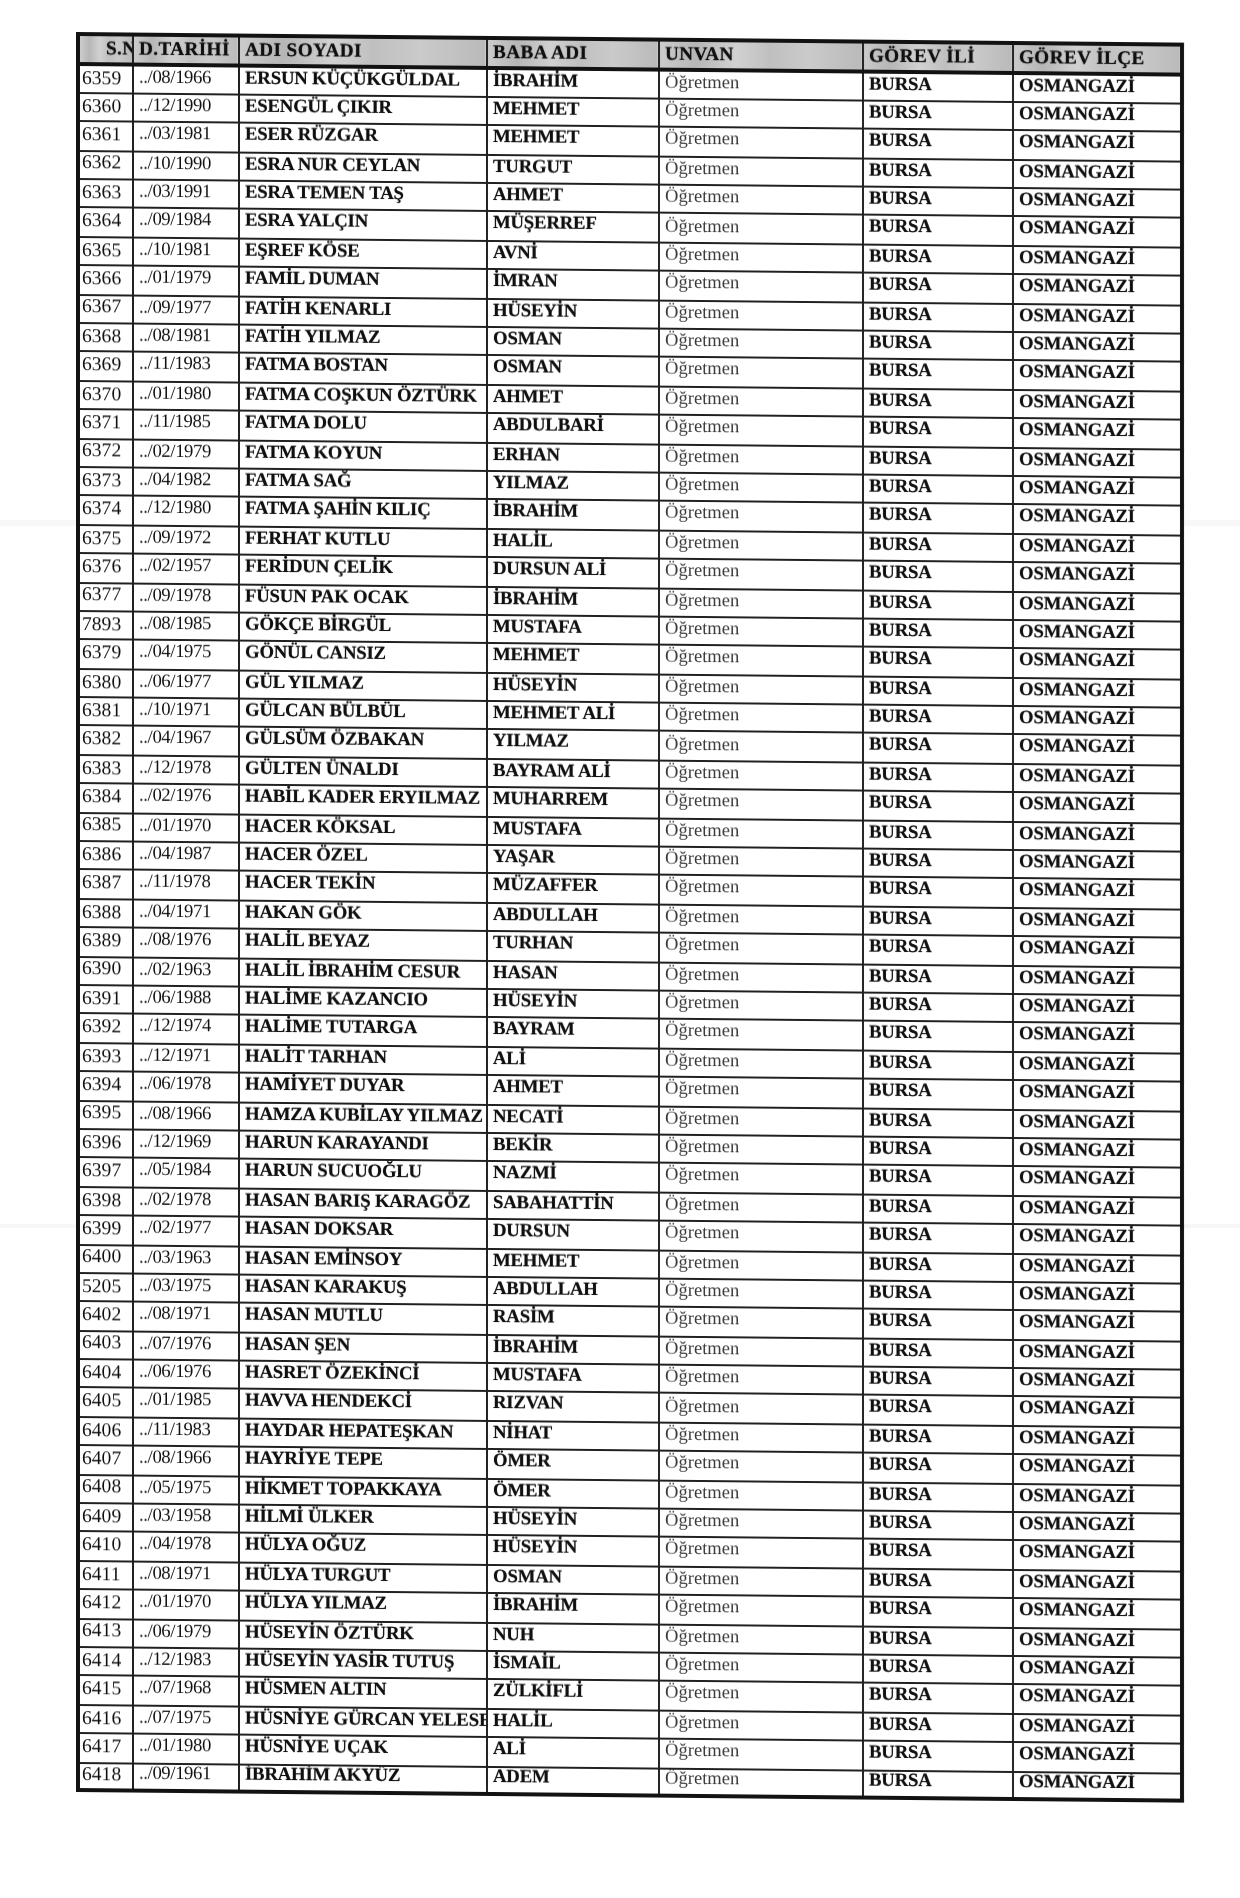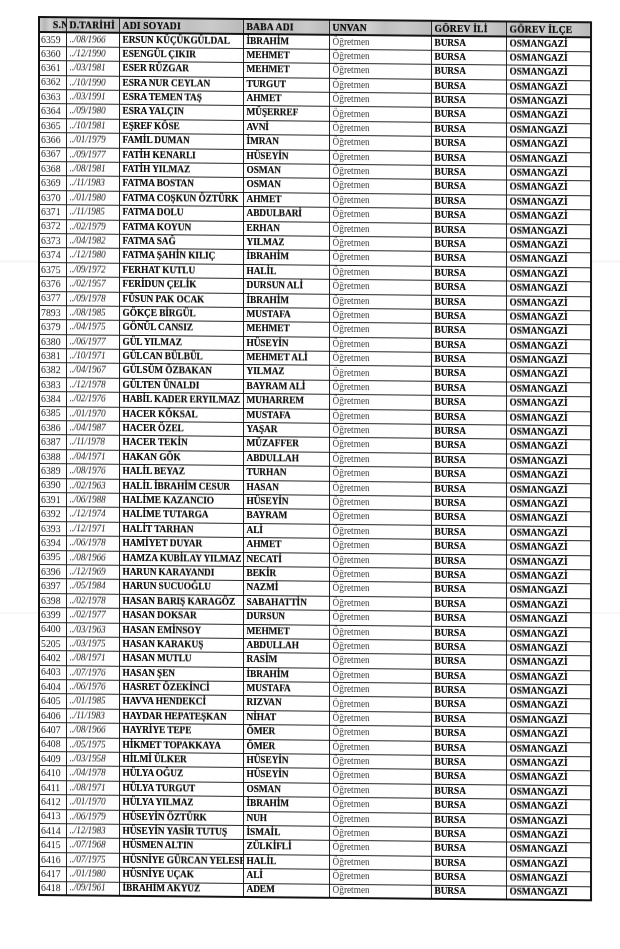--- a/index.html
+++ b/index.html
@@ -38,21 +38,21 @@
     text-align: left;
     padding: 0 3px;
     letter-spacing: 0.2px;
     background: linear-gradient(90deg, #c9c9c9 0%, #b4b4b4 18%, #cecece 38%, #bdbdbd 55%, #c7c7c7 74%, #b8b8b8 100%);
     border-bottom: 2px solid #161616;
     text-shadow: 0 0 0.5px rgba(0,0,0,0.65);
   }
   th.c0 { text-align: center; padding: 0 13px; }
   td { padding: 0 3px; line-height: 1; }
   td.c0 { text-align: left; font-size: 9.8px; font-weight: normal; padding: 0 1px; }
-  td.c1 { font-size: 9.4px; letter-spacing: -0.2px; font-style: italic; }
+  td.c1 { font-size: 9.4px; letter-spacing: -0.2px; }
   td.c2, td.c3, td.c5, td.c6 {
     font-size: 9.4px;
     font-weight: bold;
     text-shadow: 0 0 0.5px rgba(0,0,0,0.55);
     letter-spacing: -0.1px;
   }
   td.c4 { font-size: 9.3px; color: #3a3a3a; }
   
   .streak { position: absolute; background: rgba(120,120,120,0.06); pointer-events: none; }
   .s1 { left: 0; top: 260px; width: 620px; height: 3px; }
@@ -127,21 +127,21 @@
           <td class="c0">6363</td>
           <td class="c1">../03/1991</td>
           <td class="c2">ESRA TEMEN TAŞ</td>
           <td class="c3">AHMET</td>
           <td class="c4">Öğretmen</td>
           <td class="c5">BURSA</td>
           <td class="c6">OSMANGAZİ</td>
         </tr>
         <tr>
           <td class="c0">6364</td>
-          <td class="c1">../09/1980</td>
+          <td class="c1">../09/1984</td>
           <td class="c2">ESRA YALÇIN</td>
           <td class="c3">MÜŞERREF</td>
           <td class="c4">Öğretmen</td>
           <td class="c5">BURSA</td>
           <td class="c6">OSMANGAZİ</td>
         </tr>
         <tr>
           <td class="c0">6365</td>
           <td class="c1">../10/1981</td>
           <td class="c2">EŞREF KÖSE</td>

